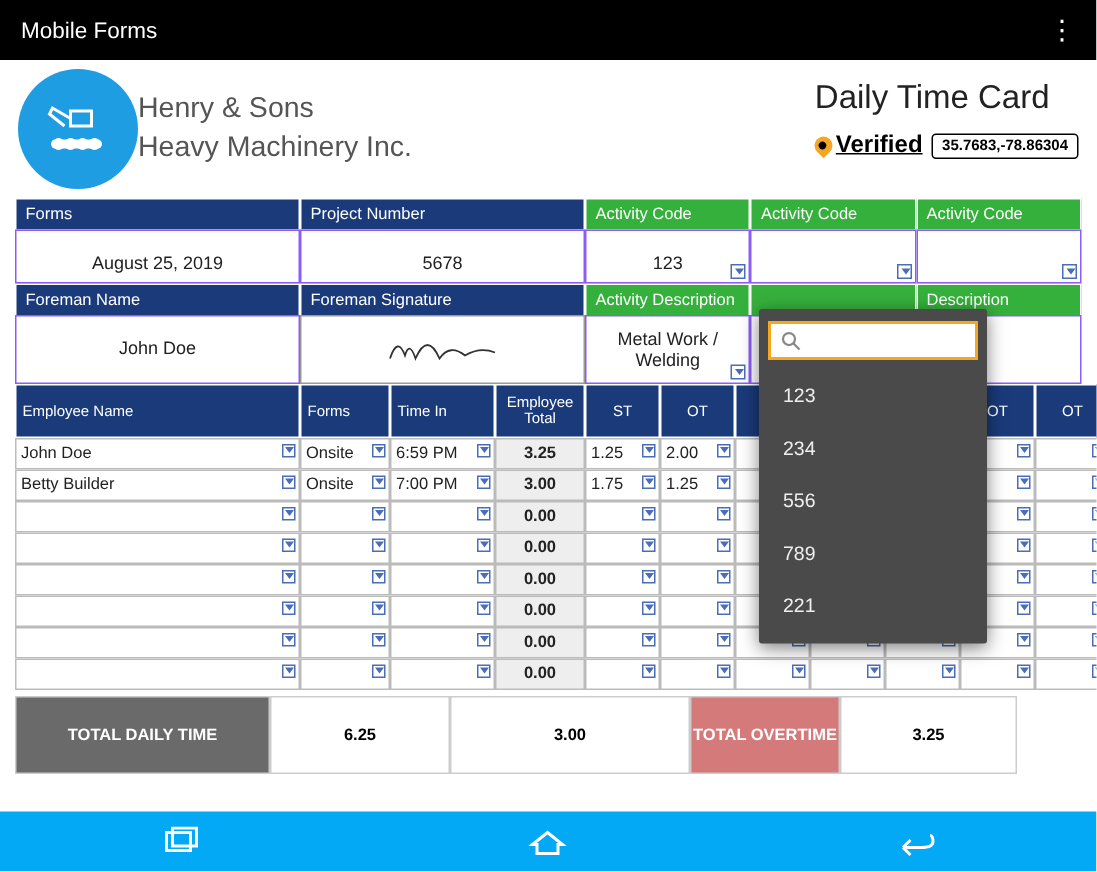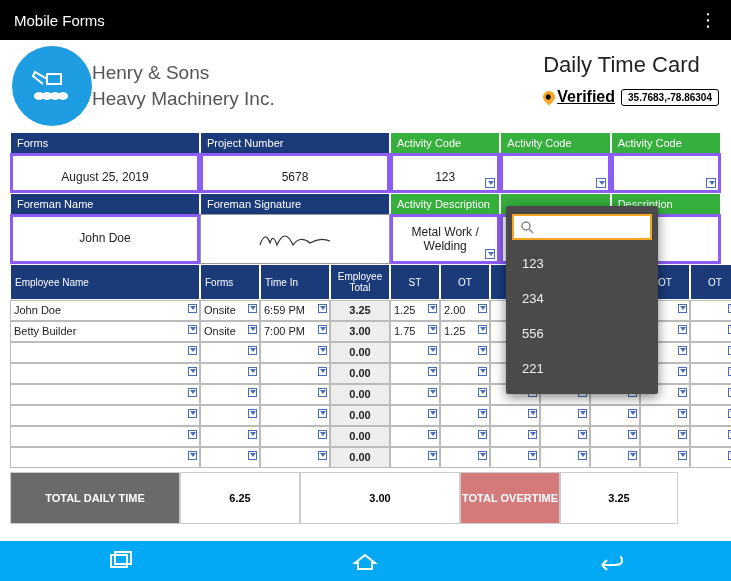--- a/index.html
+++ b/index.html
@@ -19,21 +19,21 @@
 .gps-badge { font-size: 16px; color: #000; display: inline-flex; align-items: center; gap: 2px; vertical-align: middle; text-decoration: underline;}
 .gps-badge .pin{width:12px;height:12px;background:#f5a623;border-radius:50% 50% 50% 0;transform:rotate(-45deg);display:inline-block;position:relative;}
 .gps-badge .pin:after{content:"";width:5px;height:5px;background:#000;border-radius:50%;position:absolute;top:3px;left:3px;}
 .coords { border: 1px solid #000; border-radius: 3px; font-size: 10px; padding: 2px 6px; font-weight: bold;}
 
 .form-area { padding: 0 10px; }
 
 .row1 { display: grid; grid-template-columns: 190px 190px 1fr 1fr 1fr; }
 .hdr-blue { background: #1a3a7a; color: #fff; font-size: 11px; padding: 4px 6px; border: 1px solid #fff; border-bottom: none; }
 .hdr-green { background: #36b03c; color: #fff; font-size: 11px; padding: 4px 6px; border: 1px solid #fff; border-bottom: none; }
-.val-cell { border: 3px solid #8b5cf6; background: #fff; font-size: 12px; text-align: center; padding: 14px 4px 6px 4px; position: relative; color: #222; }
+.val-cell { border: 1px solid #8b5cf6; background: #fff; font-size: 12px; text-align: center; padding: 14px 4px 6px 4px; position: relative; color: #222; }
 .val-cell .dd { position: absolute; bottom: 2px; right: 2px; width: 10px; height: 10px; border: 1px solid #4a6db8; display: inline-block;}
 .val-cell .dd:after{content:"";position:absolute;top:2px;left:2px;border-left:3px solid transparent;border-right:3px solid transparent;border-top:4px solid #4a6db8;}
 
 .row2 { display: grid; grid-template-columns: 190px 190px 1fr 1fr 1fr; }
 .sig-cell { border: 1px solid #999; background: #fff; display:flex;align-items:center;justify-content:center;padding:6px;}
 
 .emp-header { display: grid; grid-template-columns: 190px 60px 70px 60px 50px 50px 50px 50px 50px 50px 50px; }
 .hdr-blue-s { background: #1a3a7a; color: #fff; font-size: 10px; padding: 6px 4px; border: 1px solid #fff; display:flex;align-items:center;}
 .hdr-blue-s.center{justify-content:center;text-align:center;}
 .emp-row { display: grid; grid-template-columns: 190px 60px 70px 60px 50px 50px 50px 50px 50px 50px 50px; }
@@ -409,20 +409,21 @@
   <div class="dd-search">
     <svg width="14" height="14" viewBox="0 0 14 14">
         <circle cx="6" cy="6" r="4" stroke="#888" fill="none" stroke-width="1.5"></circle>
         <line x1="9" y1="9" x2="13" y2="13" stroke="#888" stroke-width="1.5"></line>
       </svg>
   </div>
   <div id="dd-items">
       <div class="dd-item">123</div>
       <div class="dd-item">234</div>
       <div class="dd-item">556</div>
+      <div class="dd-item">789</div>
       <div class="dd-item">221</div>
     </div>
 </div>
 
 <div class="nav-bar">
   <div class="nav-icon">
       <svg width="26" height="20" viewBox="0 0 26 20">
         <rect x="2" y="4" width="16" height="12" stroke="#fff" stroke-width="2" fill="none"></rect>
         <rect x="6" y="1" width="16" height="12" stroke="#fff" stroke-width="2" fill="none"></rect>
       </svg>

